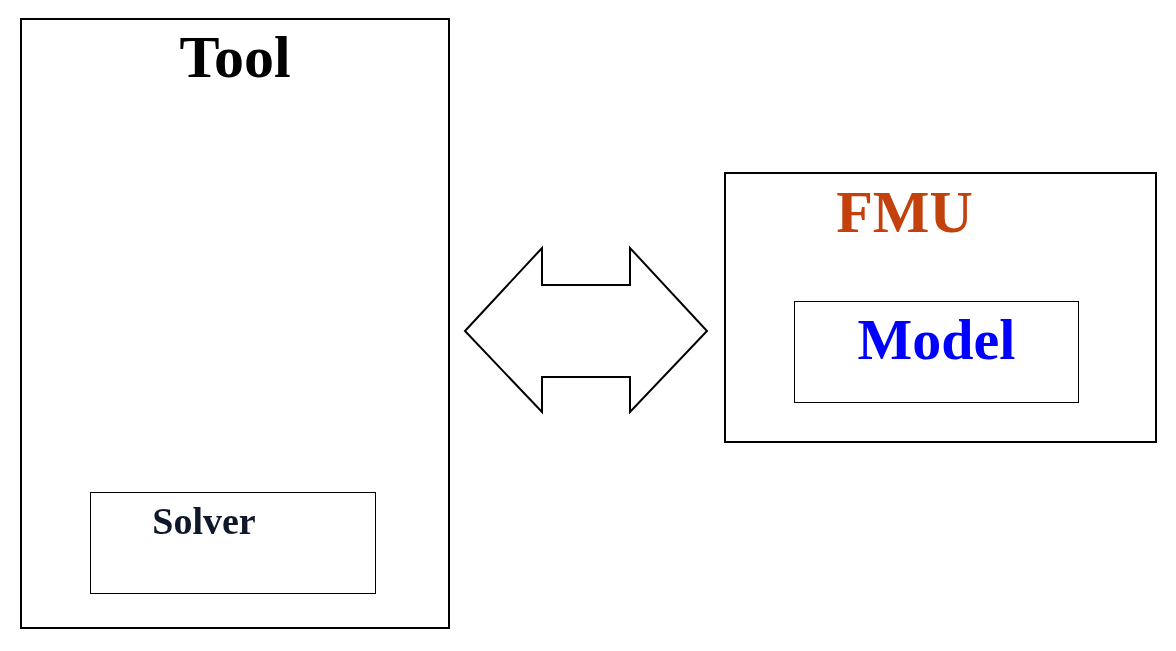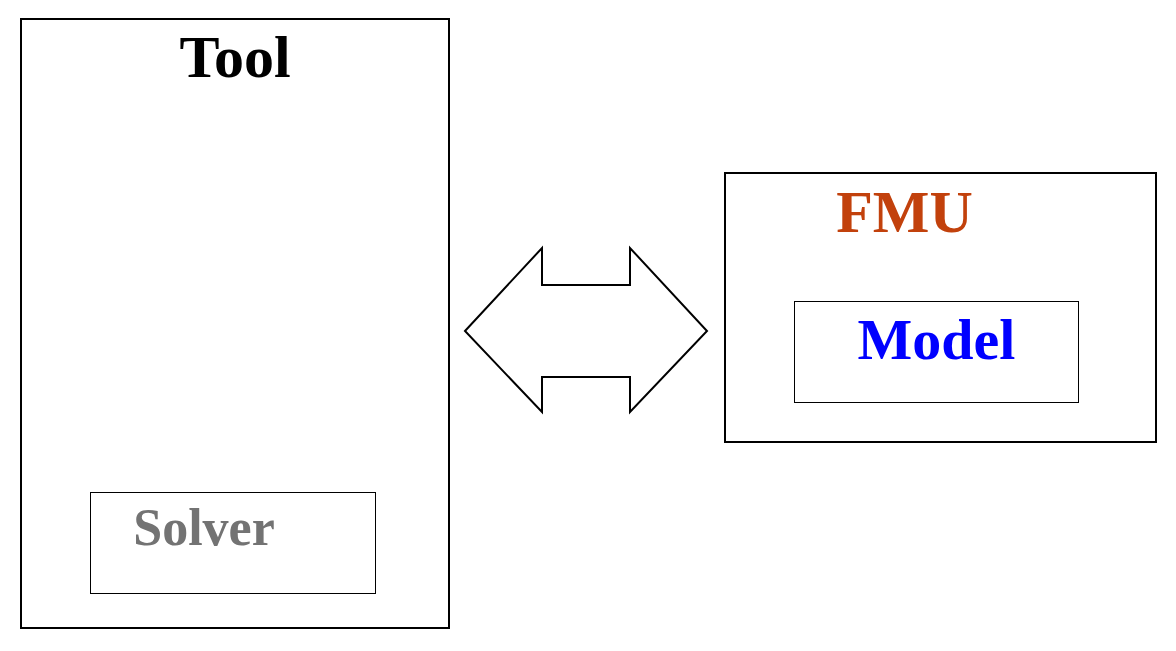--- a/index.html
+++ b/index.html
@@ -77,22 +77,22 @@
     left: 688px;
     top: 182px;
     width: 433px;
     font-size: 60px;
     color: #c2410c;
   }
   #solver-label {
     left: 90px;
     top: 502px;
     width: 228px;
-    font-size: 52px;
-    color: #737373;
+    font-size: 38px;
+    color: #0f172a;
   }
   #model-label {
     left: 794px;
     top: 311px;
     width: 285px;
     font-size: 58px;
     color: #0000ff;
   }
   #fmi-label {
     left: 466px;

